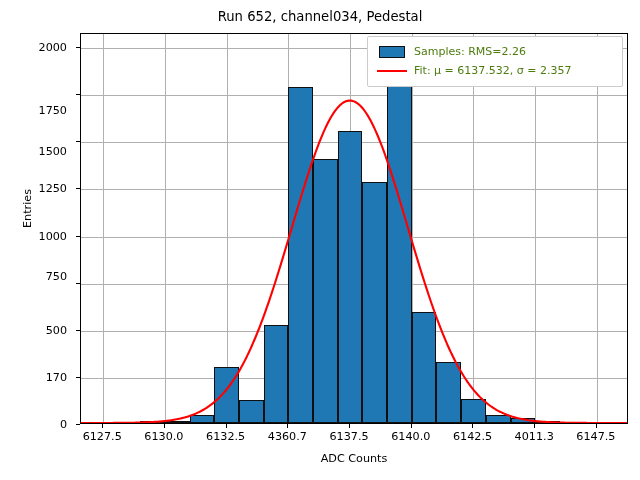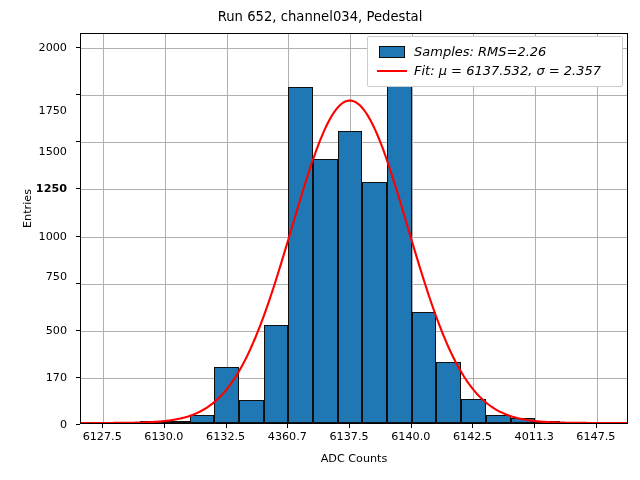--- a/index.html
+++ b/index.html
@@ -42,21 +42,21 @@
   
   #legend{position:absolute;left:367px;top:36px;width:256px;
           background:#fff;border:1px solid #cccccc;border-radius:2px;
           box-sizing:border-box;padding:5px 7px 6px 7px;}
   .lgrow{display:flex;align-items:center;height:19px;}
   .lgkey{width:34px;flex:0 0 34px;display:flex;align-items:center;
          justify-content:center;height:100%;}
   .swatch{width:26px;height:12px;background:#1f77b4;border:1.1px solid #0f0f0f;
           box-sizing:border-box;}
   .lline{width:30px;height:2px;background:#ff0000;}
-  .lgtxt{font-size:13px;color:#000000;padding-left:5px;white-space:nowrap;font-style:italic;}
+  .lgtxt{font-size:11px;color:#4d7c0f;padding-left:5px;white-space:nowrap;}
 </style>
 </head>
 <body>
 
 <div id="fig">
 
   <div id="title">Run 652, channel034, Pedestal</div>
 
   <div id="plot">
     <div id="gridlayer">
@@ -145,20 +145,20 @@
     <div class="ytlab" style="top: 424px;">0</div>
     <div class="ytick" style="top: 376.892px;"></div>
     <div class="ytlab" style="top: 376.892px;">170</div>
     <div class="ytick" style="top: 329.783px;"></div>
     <div class="ytlab" style="top: 329.783px;">500</div>
     <div class="ytick" style="top: 282.675px;"></div>
     <div class="ytlab" style="top: 276px;">750</div>
     <div class="ytick" style="top: 235.566px;"></div>
     <div class="ytlab" style="top: 235.566px;">1000</div>
     <div class="ytick" style="top: 188.458px;"></div>
-    <div class="ytlab" style="top: 188.458px; font-weight: bold;">1250</div>
+    <div class="ytlab" style="top: 188.458px;">1250</div>
     <div class="ytick" style="top: 141.349px;"></div>
     <div class="ytlab" style="top: 151px;">1500</div>
     <div class="ytick" style="top: 94.241px;"></div>
     <div class="ytlab" style="top: 110px; margin-left: 16px;">1750</div>
     <div class="ytick" style="top: 47.1325px;"></div>
     <div class="ytlab" style="top: 47.1325px;">2000</div>
   </div>
 
 </body></html>

